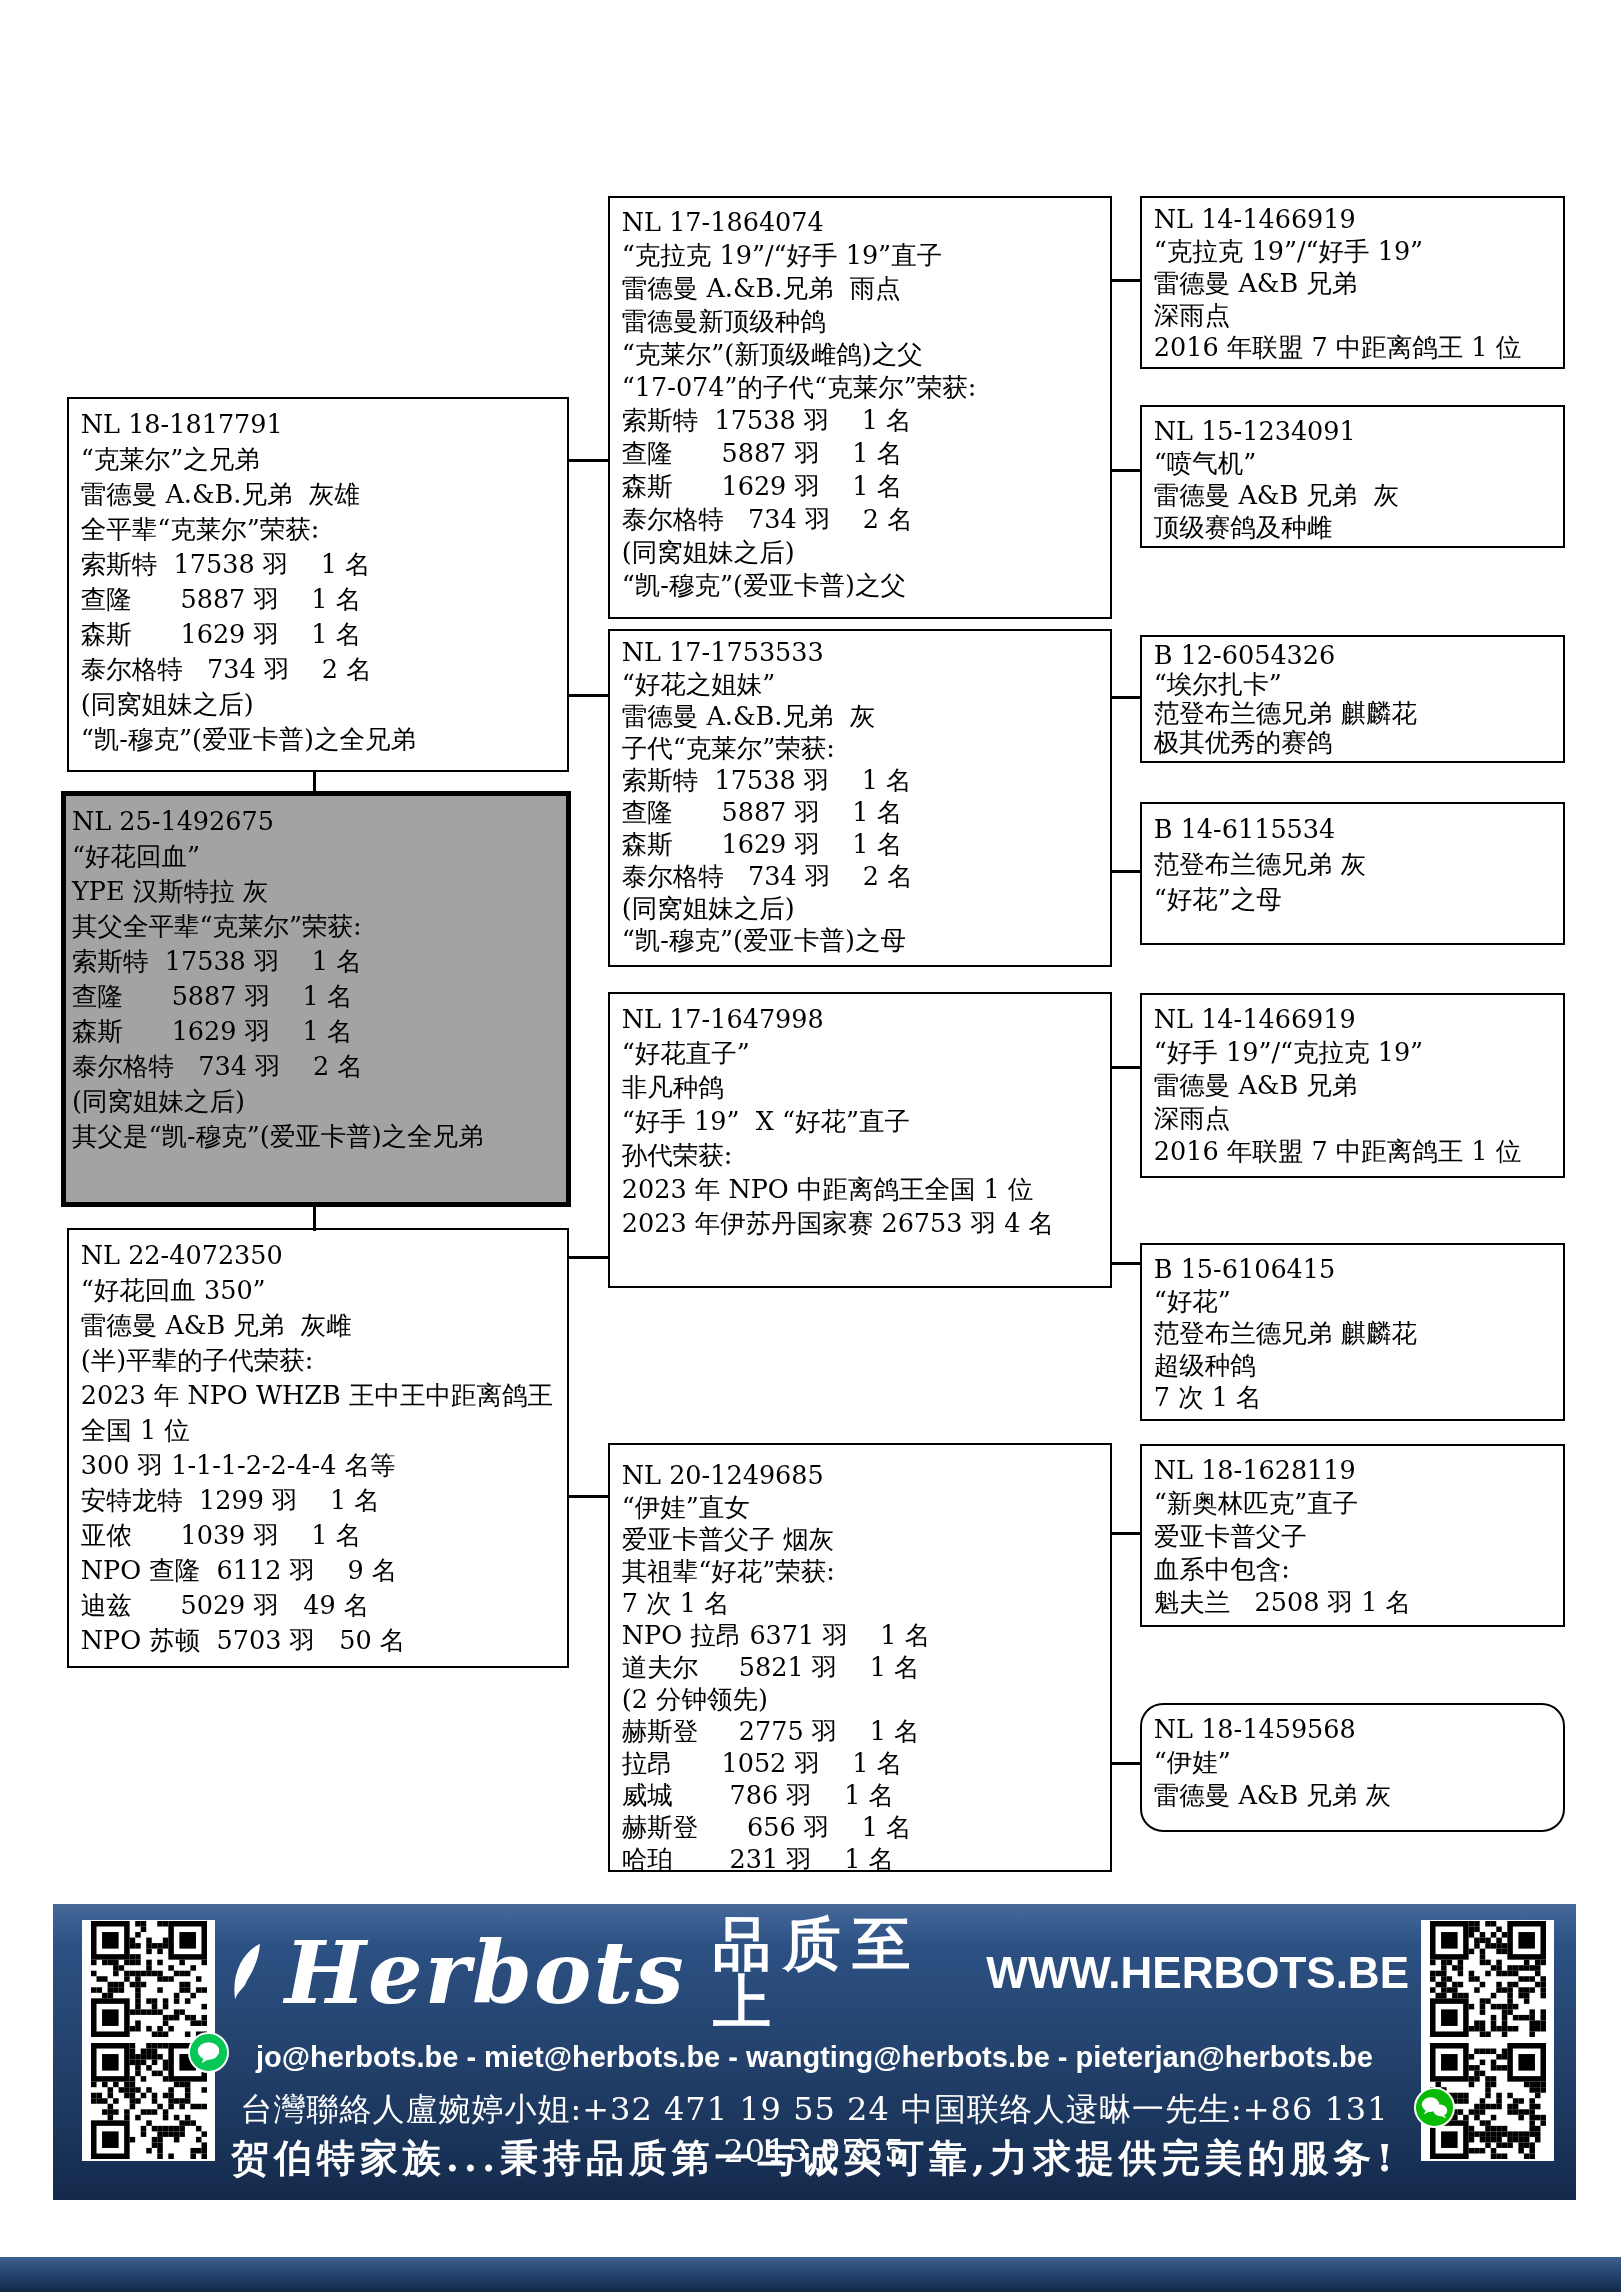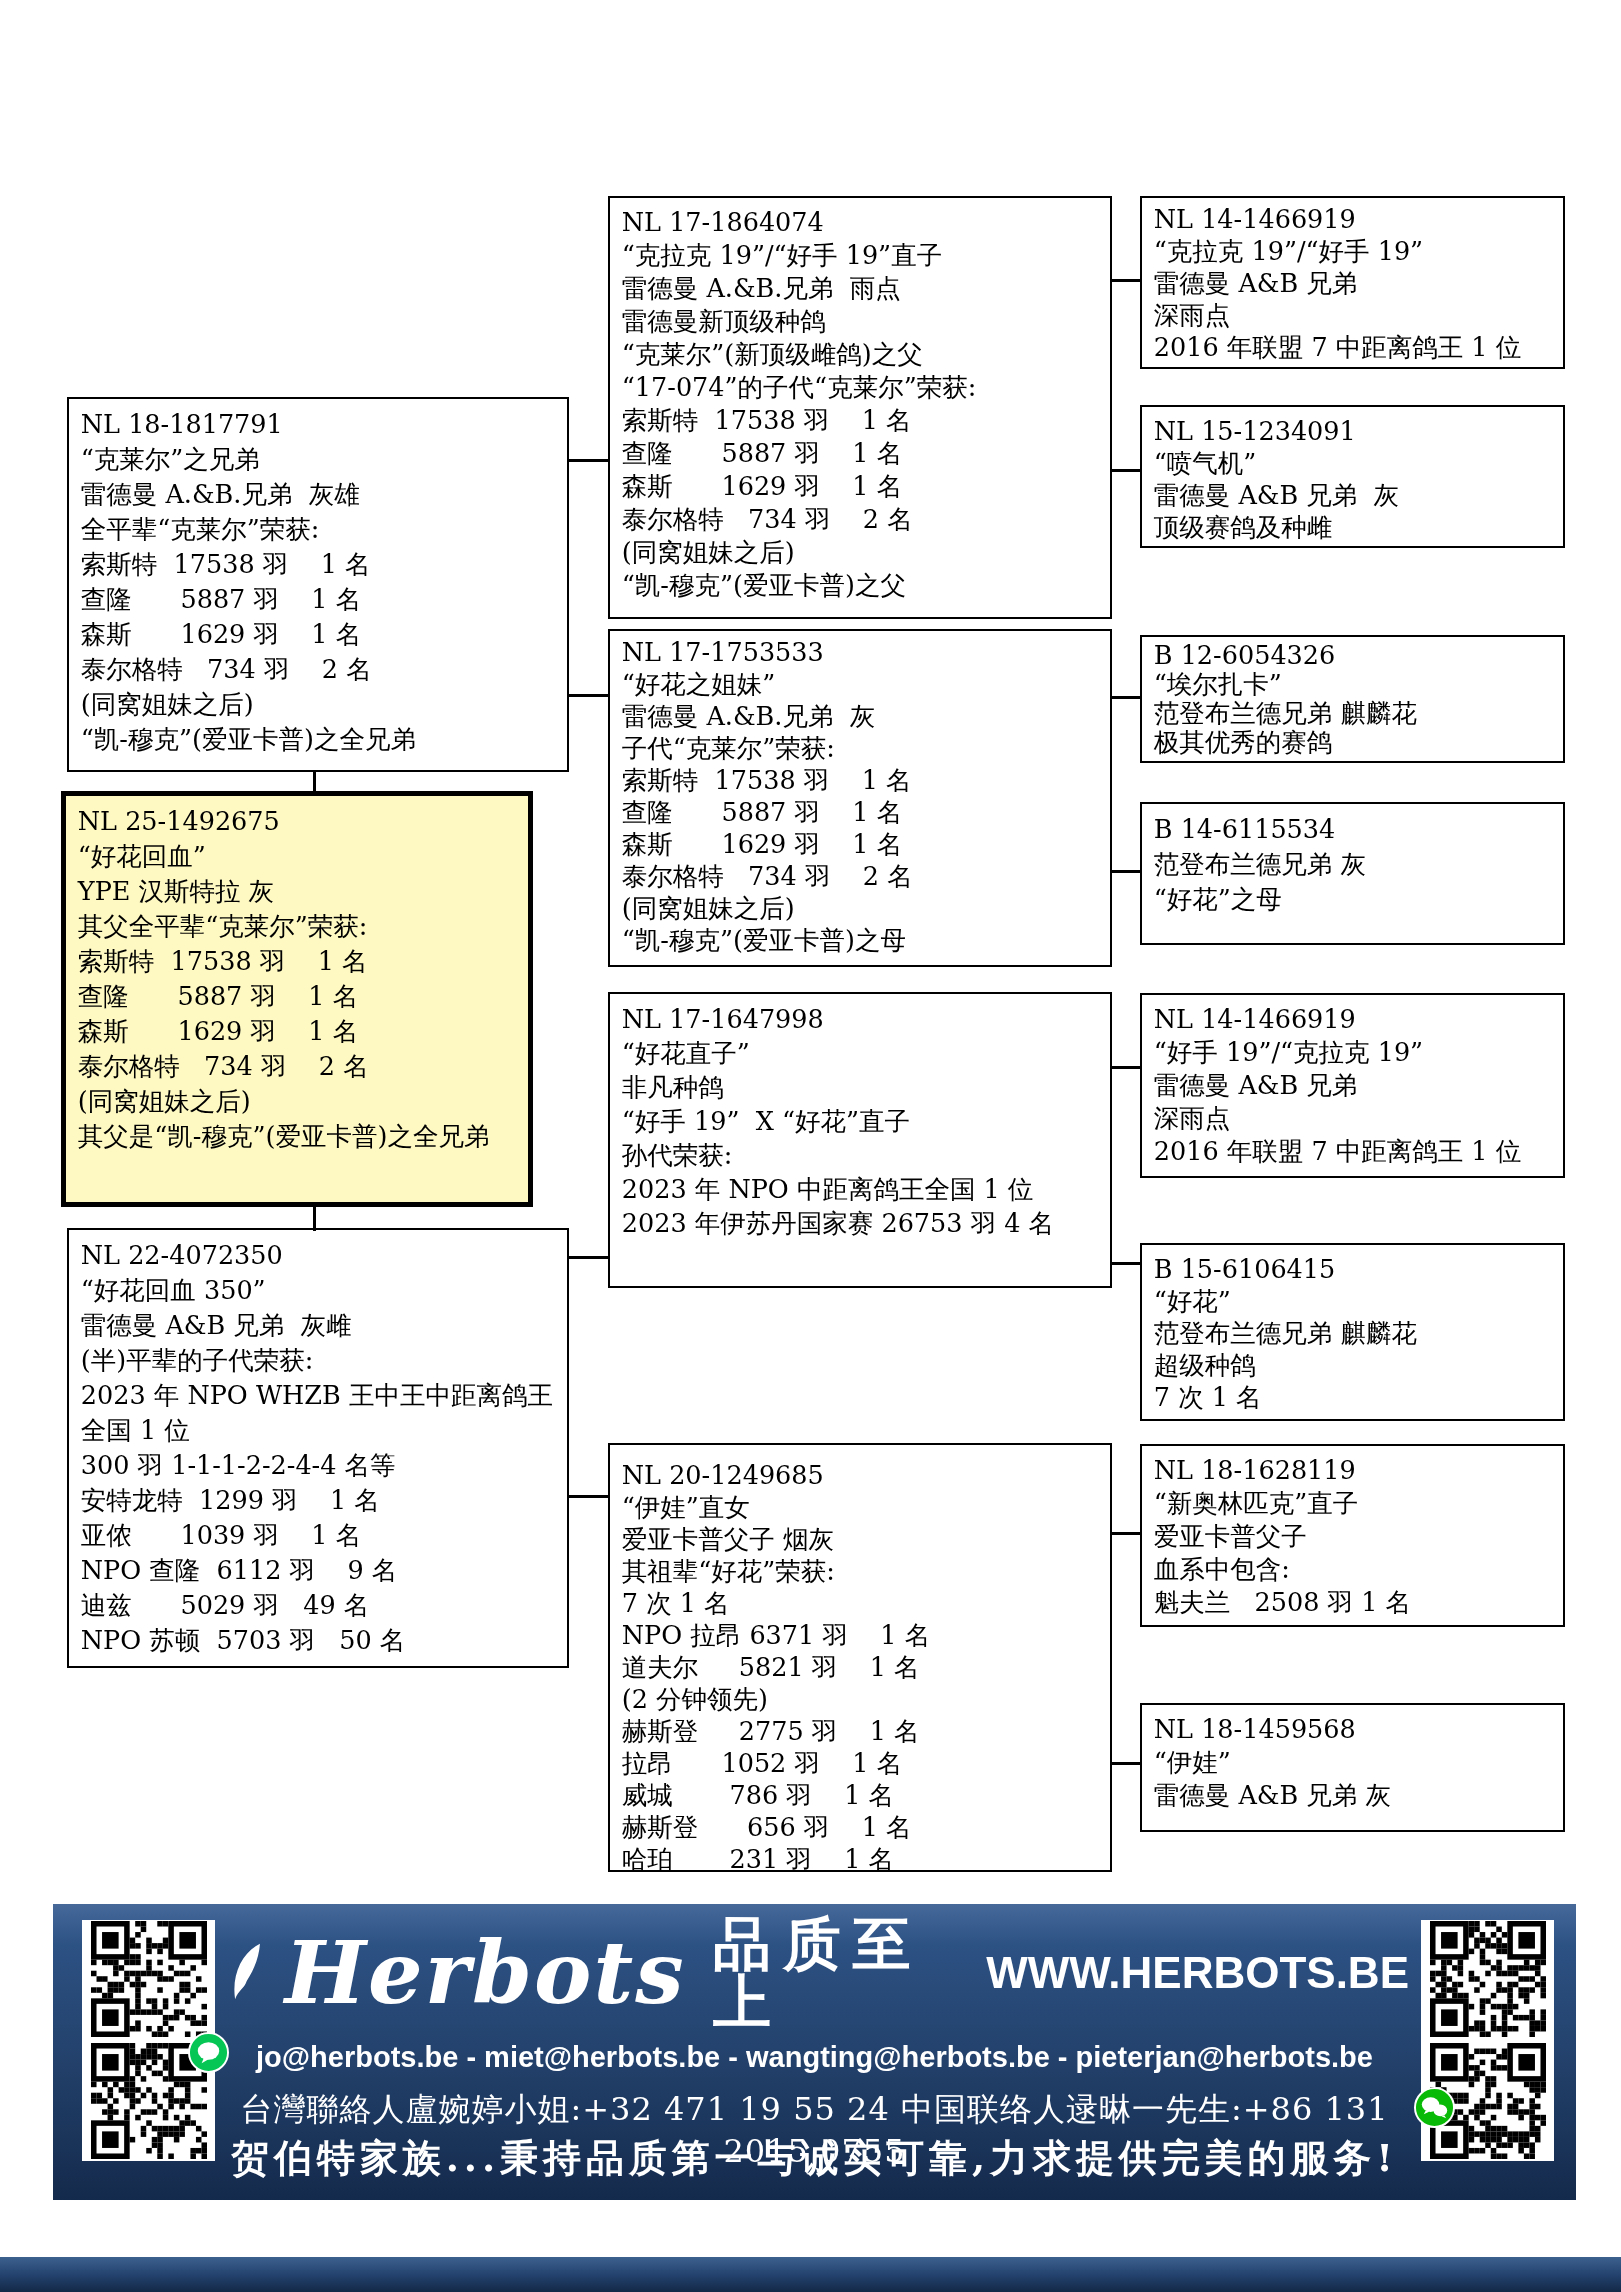--- a/index.html
+++ b/index.html
@@ -2,34 +2,34 @@
 <html><head>
 <meta charset="utf-8">
 <style>
   html,body{margin:0;padding:0;background:#ffffff;}
   .page{position:relative;width:1621px;height:2293px;background:#ffffff;overflow:hidden;
         font-family:"DejaVu Serif","Liberation Serif",serif;color:#000;}
   .box{position:absolute;background:#fff;border:2.9px solid #000;box-sizing:border-box;
        padding:7.8px 11.8px;font-size:25.5px;line-height:33px;}
   .box .ln{white-space:pre-wrap;}
   #L1{left:67px;top:397px;width:502px;height:375px;line-height:35px;}
-  #L2{left:61px;top:791px;width:472px;height:416px;border-width:5.9px;background:#fef9c3;line-height:35px;}
+  #L2{left:61px;top:791px;width:510px;height:416px;border-width:5.9px;background:#a3a3a3;line-height:35px;padding-left:6px;}
   #L3{left:67px;top:1228px;width:502px;height:440px;line-height:35px;}
   #M1{left:608px;top:196px;width:504px;height:423px;line-height:33px;}
   #M2{left:608px;top:629px;width:504px;height:338px;line-height:32px;padding-top:5px;}
   #M3{left:608px;top:992px;width:504px;height:296px;line-height:34px;}
   #M4{left:608px;top:1443px;width:504px;height:429px;line-height:32px;padding-top:14px;}
   #R1{left:1140px;top:196px;width:425px;height:173px;line-height:32px;padding-top:4.9px;}
   #R2{left:1140px;top:405px;width:425px;height:143px;line-height:32px;}
   #R3{left:1140px;top:635px;width:425px;height:128px;line-height:29px;padding-top:3.9px;}
   #R4{left:1140px;top:802px;width:425px;height:143px;line-height:35px;}
   #R5{left:1140px;top:993px;width:425px;height:185px;}
   #R6{left:1140px;top:1243px;width:425px;height:178px;line-height:32px;}
   #R7{left:1140px;top:1444px;width:425px;height:183px;}
-  #R8{left:1140px;top:1703px;width:425px;height:129px;}
+  #R8{left:1140px;top:1703px;width:425px;height:129px;border-radius:23px;}
   .conn{position:absolute;background:#000;}
   .conn.h{height:2.9px;}
   .conn.v{width:2.9px;}
   
   .footer{position:absolute;left:53px;top:1904px;width:1523px;height:296px;
           background:linear-gradient(180deg,#46699a 0%,#2c5183 14%,#24436e 48%,#142a4c 100%);}
   .qrblock{position:absolute;top:15.7px;width:133px;height:241px;background:#fff;box-sizing:border-box;
            padding:4.9px;display:flex;flex-direction:column;gap:5.9px;align-items:center;justify-content:center;}
   .qrblock.leftq{left:29px;}
   .qrblock.rightq{right:21.6px;}

